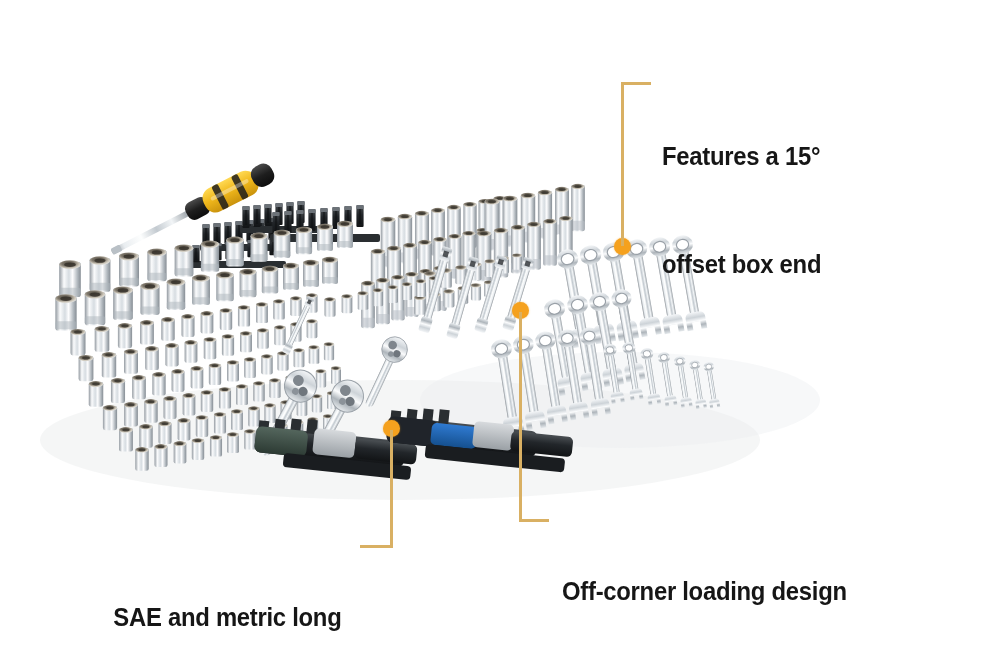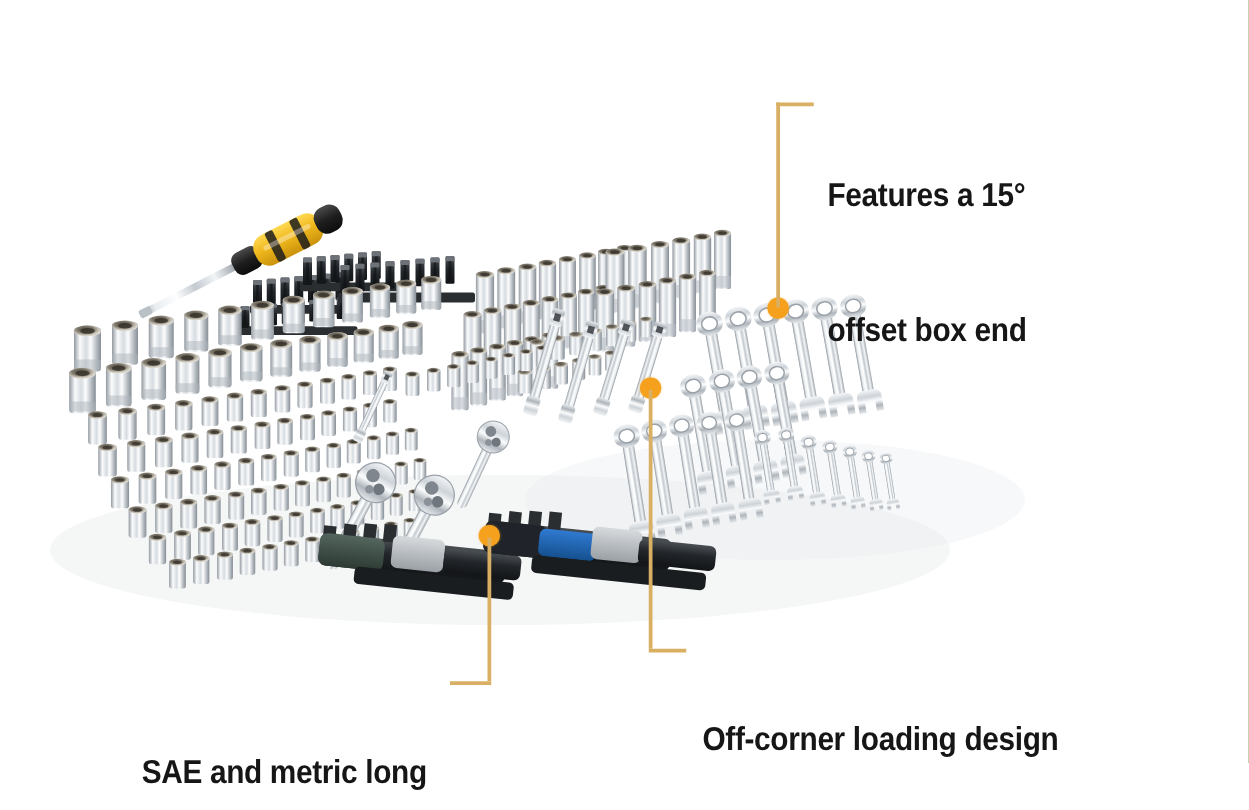--- a/index.html
+++ b/index.html
@@ -3,21 +3,21 @@
 <meta charset="utf-8">
 <style>
   html,body{margin:0;padding:0;background:#ffffff;}
   body{
     font-family:"Liberation Sans", sans-serif;
     -webkit-font-smoothing:antialiased;
   }
   #stage{
     position:relative;
     width:999px;height:648px;
-    background:#4d7c0f;
+    background:#f9a8d4;
     overflow:hidden;
   }
 
   
   #photo{
     position:absolute;
     left:0;top:0;width:999px;height:648px;
     overflow:hidden;
   }
   #photo svg{display:block;}

